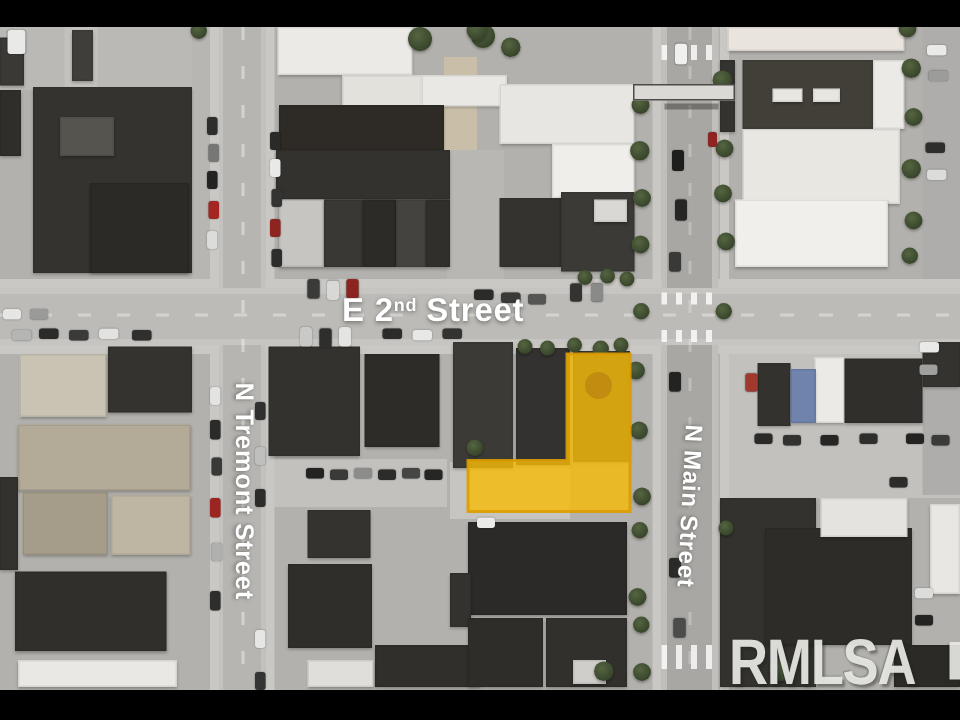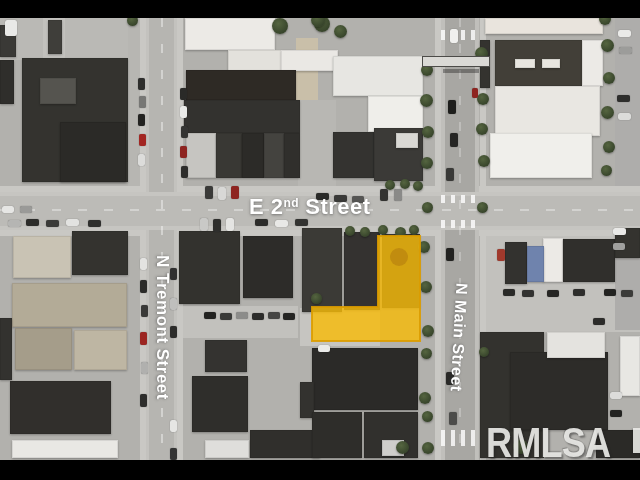--- a/index.html
+++ b/index.html
@@ -36,21 +36,21 @@
      box-shadow:0 1px 2px rgba(0,0,0,.35);}
   .car{z-index:7;border-radius:2px;box-shadow:0 0 1px rgba(0,0,0,.5);}
   #skywalk{position:absolute;z-index:8;left:422px;top:56px;width:68px;height:11px;
      background:#dad9d5;border:1px solid #4c4b48;box-sizing:border-box;}
   #skywalk-shadow{position:absolute;z-index:8;left:443px;top:69px;width:36px;height:4px;
      background:rgba(0,0,0,.32);}
   #parcel-svg{position:absolute;z-index:9;left:0;top:0;pointer-events:none;}
 
   .street-label{position:absolute;z-index:10;color:#fff;font-weight:bold;
      text-shadow:0 1px 3px rgba(60,60,60,.55),0 0 1px rgba(90,90,90,.4);}
-  #label-e2nd{left:249px;top:194px;font-size:22px;letter-spacing:.5px;white-space:nowrap;}
+  #label-e2nd{left:228px;top:194px;font-size:22px;letter-spacing:.5px;white-space:nowrap;}
   #label-e2nd sup{font-size:12px;vertical-align:7px;}
   #label-e2nd .sfx{margin-left:6px;}
   .vertical{writing-mode:vertical-rl;text-orientation:mixed;}
   #label-tremont{left:152px;top:255px;font-size:17px;height:175px;letter-spacing:.5px;}
   #label-main{left:449px;top:283px;font-size:16px;height:130px;letter-spacing:.5px;
      transform:rotate(3deg);}
 
   #watermark{position:absolute;z-index:11;left:486px;top:418px;font-size:43px;font-weight:bold;
      color:rgba(234,234,231,.92);letter-spacing:-1px;white-space:nowrap;
      transform:scaleX(.84);transform-origin:left center;

